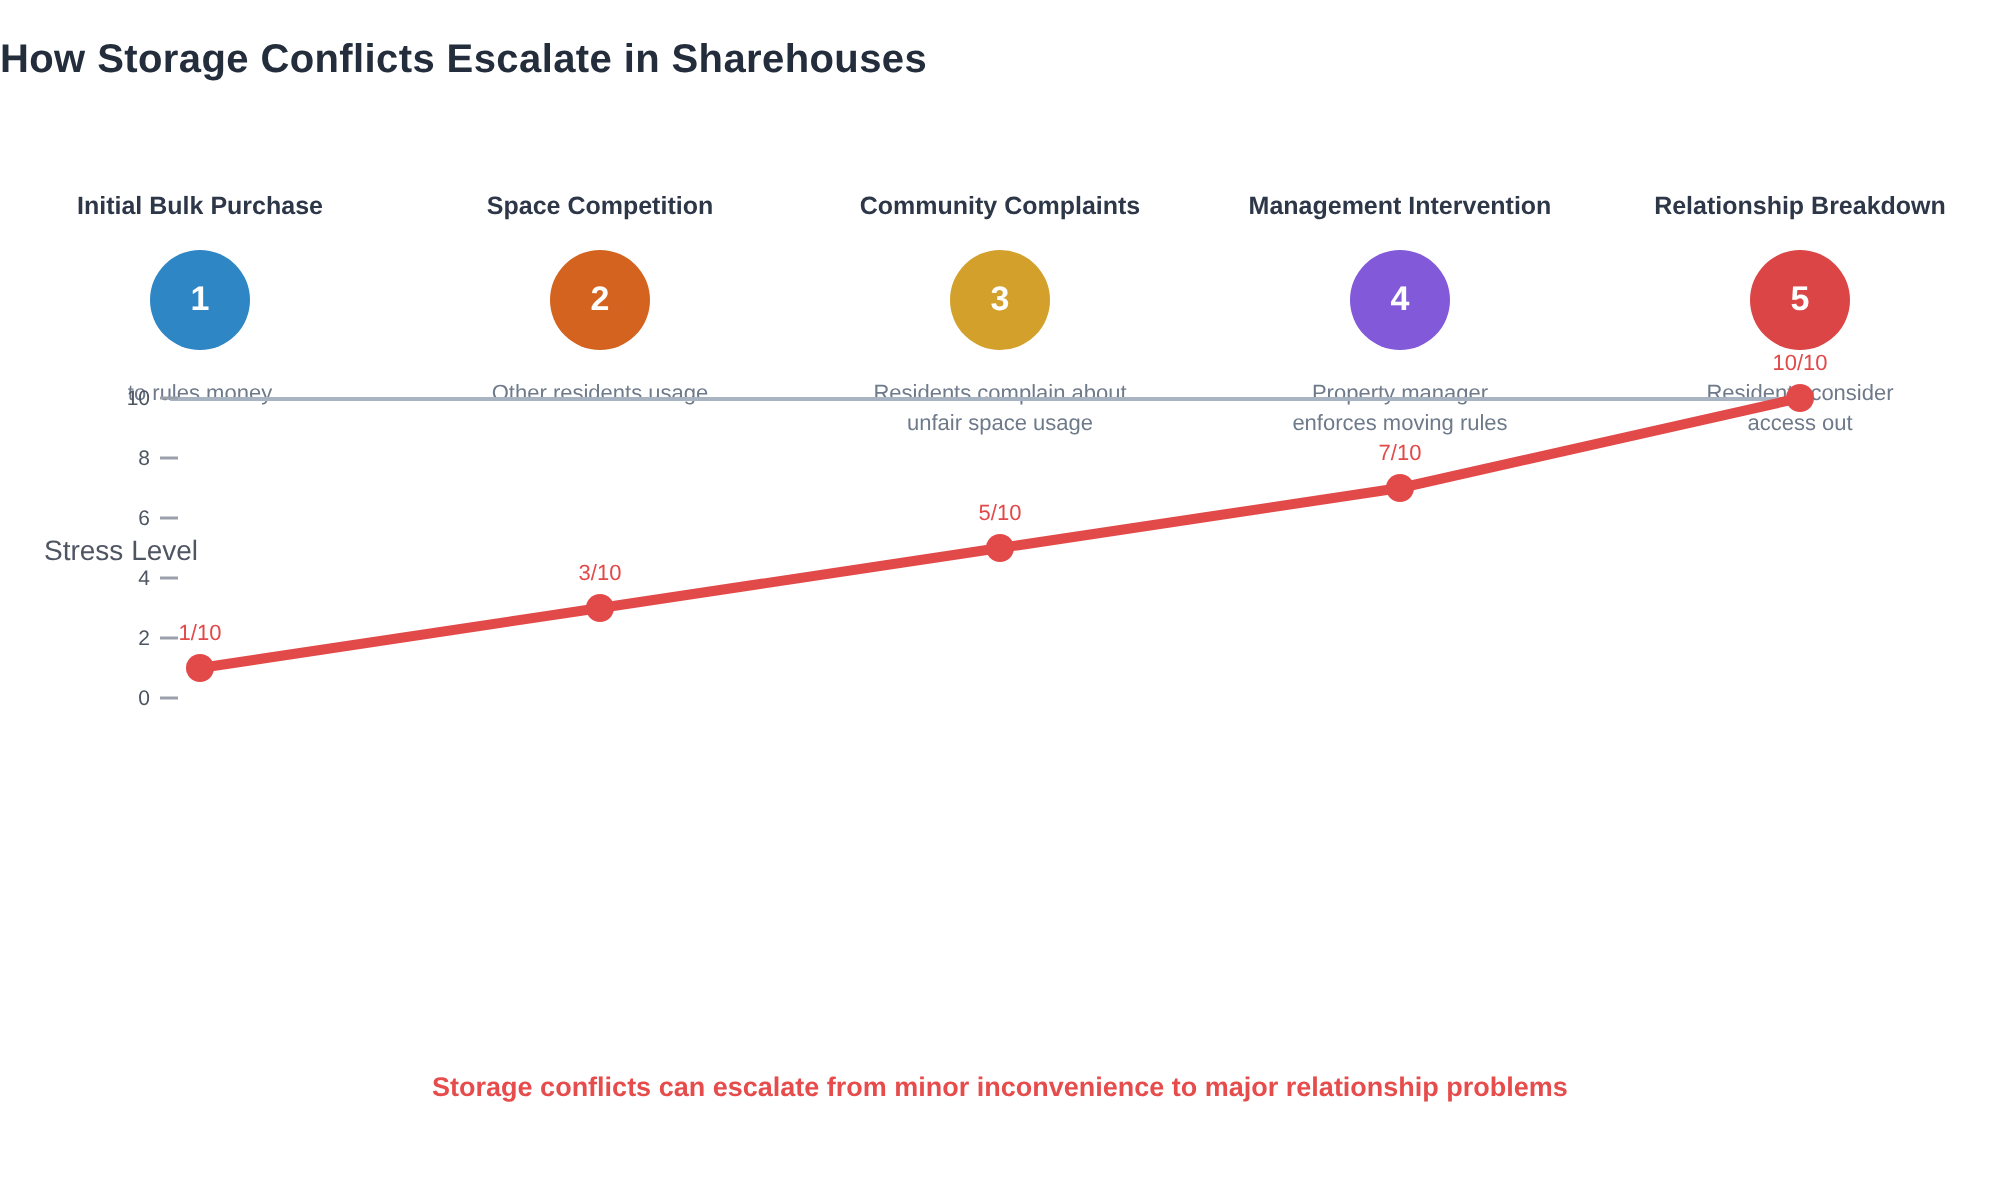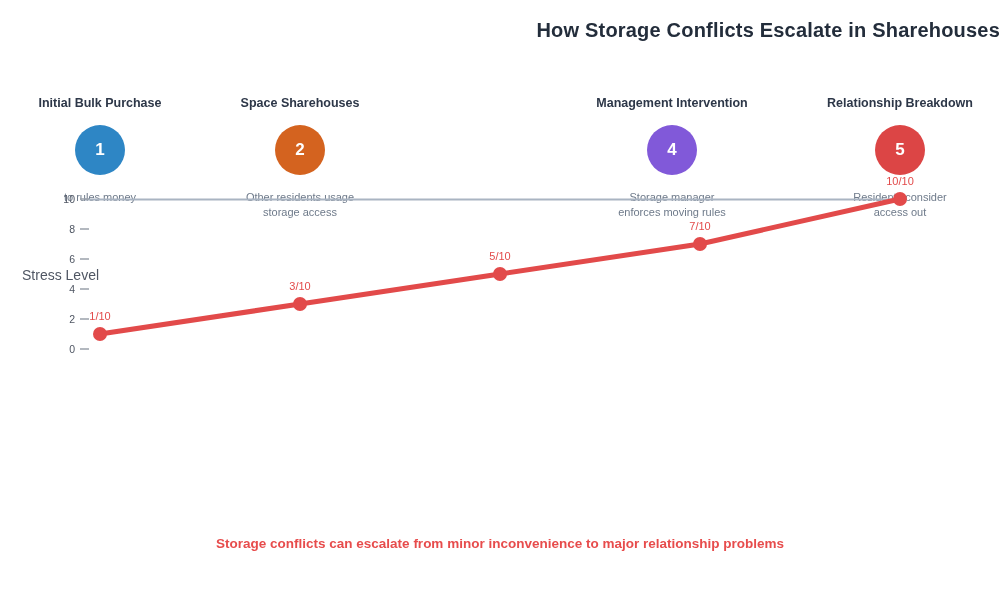--- a/index.html
+++ b/index.html
@@ -5,21 +5,21 @@
   html,body{margin:0;padding:0;background:#ffffff;}
   .canvas{
     position:relative;
     width:1000px;height:600px;
     background:#ffffff;
     font-family:"Liberation Sans", sans-serif;
     overflow:hidden;
   }
   .title{
     position:absolute;top:19px;left:0;width:1000px;
-    margin:0;text-align:right;
+    margin:0;text-align:left;
     font-size:20px;font-weight:bold;color:#232d3b;
     letter-spacing:0.2px;
   }
   .stage{
     position:absolute;top:96px;width:200px;text-align:center;
   }
   .stage-title{
     font-size:12.5px;font-weight:bold;color:#2d3748;height:17px;
   }
   .stage-circle{
@@ -48,34 +48,41 @@
 
   <div class="stage" style="left:0px">
     <div class="stage-title">Initial Bulk Purchase</div>
     <div class="stage-circle" style="background: rgb(46, 134, 197);"><span>1</span></div>
     <div class="stage-desc">
       <div>to rules money</div>
     </div>
   </div>
 
   <div class="stage" style="left:200px">
-    <div class="stage-title">Space Sharehouses</div>
+    <div class="stage-title">Space Competition</div>
     <div class="stage-circle" style="background: rgb(212, 99, 31);"><span>2</span></div>
     <div class="stage-desc">
       <div>Other residents usage</div>
-      <div>storage access</div>
     </div>
   </div>
 
+  <div class="stage" style="left:400px">
+    <div class="stage-title">Community Complaints</div>
+    <div class="stage-circle" style="background: rgb(210, 160, 43);"><span>3</span></div>
+    <div class="stage-desc">
+      <div>Residents complain about</div>
+      <div>unfair space usage</div>
+    </div>
+  </div>
 
-  <div class="stage" style="left:572px">
+  <div class="stage" style="left:600px">
     <div class="stage-title">Management Intervention</div>
     <div class="stage-circle" style="background: rgb(129, 89, 217);"><span>4</span></div>
     <div class="stage-desc">
-      <div>Storage manager</div>
+      <div>Property manager</div>
       <div>enforces moving rules</div>
     </div>
   </div>
 
   <div class="stage" style="left:800px">
     <div class="stage-title">Relationship Breakdown</div>
     <div class="stage-circle" style="background: rgb(220, 69, 69);"><span>5</span></div>
     <div class="stage-desc">
       <div>Residents consider</div>
       <div>access out</div>

